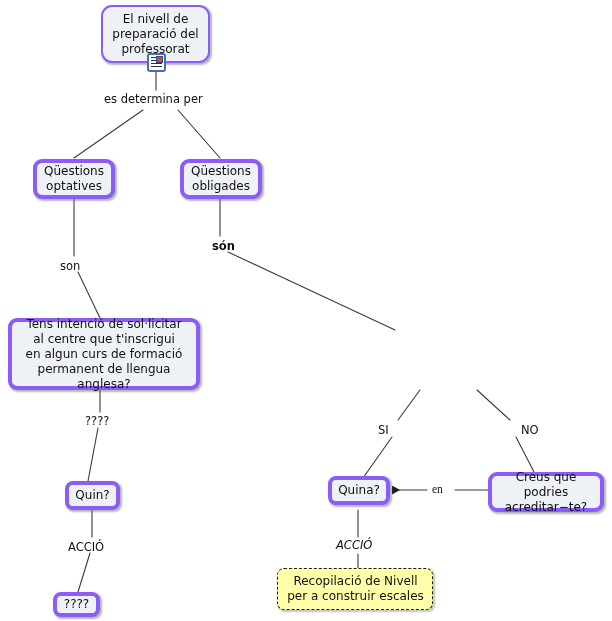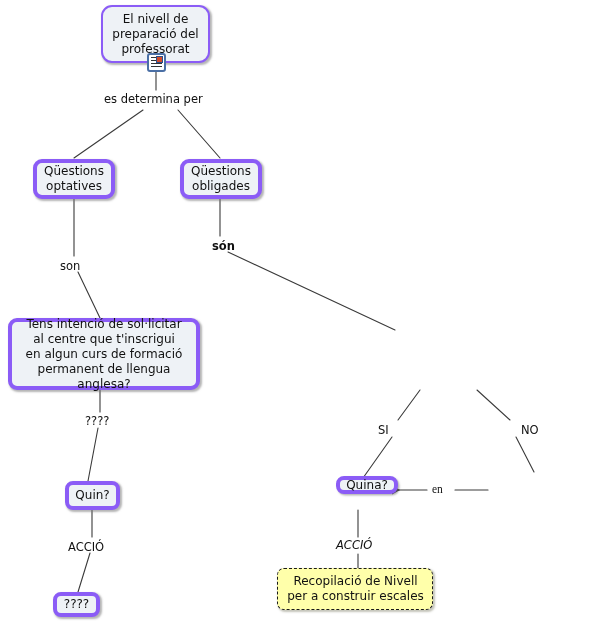--- a/index.html
+++ b/index.html
@@ -175,22 +175,24 @@
 obligades</div>
 
   <div class="node" style="left:8px; top:318px; width:192px; height:72px;">Tens intenció de sol·licitar
 al centre que t'inscrigui
 en algun curs de formació
 permanent de llengua anglesa?</div>
 
 
   <div class="node tiny" style="left:65px; top:481px; width:55px; height:29px;">Quin?</div>
 
-  <div class="node tiny" style="left:328px; top:476px; width:62px; height:18px;margin-left:8px;">Quina?</div>
-
+  <div class="node tiny" style="left:328px; top:476px; width:62px; height:29px;">Quina?</div>
+
+  <div class="node" style="left:488px; top:472px; width:116px; height:40px;">Creus que podries
+acreditar−te?</div>
 
   <div class="node tiny" style="left:53px; top:592px; width:47px; height:25px;">????</div>
 
   <div class="node action" style="left:277px; top:568px; width:156px; height:42px;padding-left:8px;">Recopilació de Nivell
 per a construir escales</div>
 
   <div class="elabel" style="left:104px; top:92px;text-align:right;">es determina per</div>
 
   <div class="elabel" style="left:60px; top:259px;">son</div>
 

